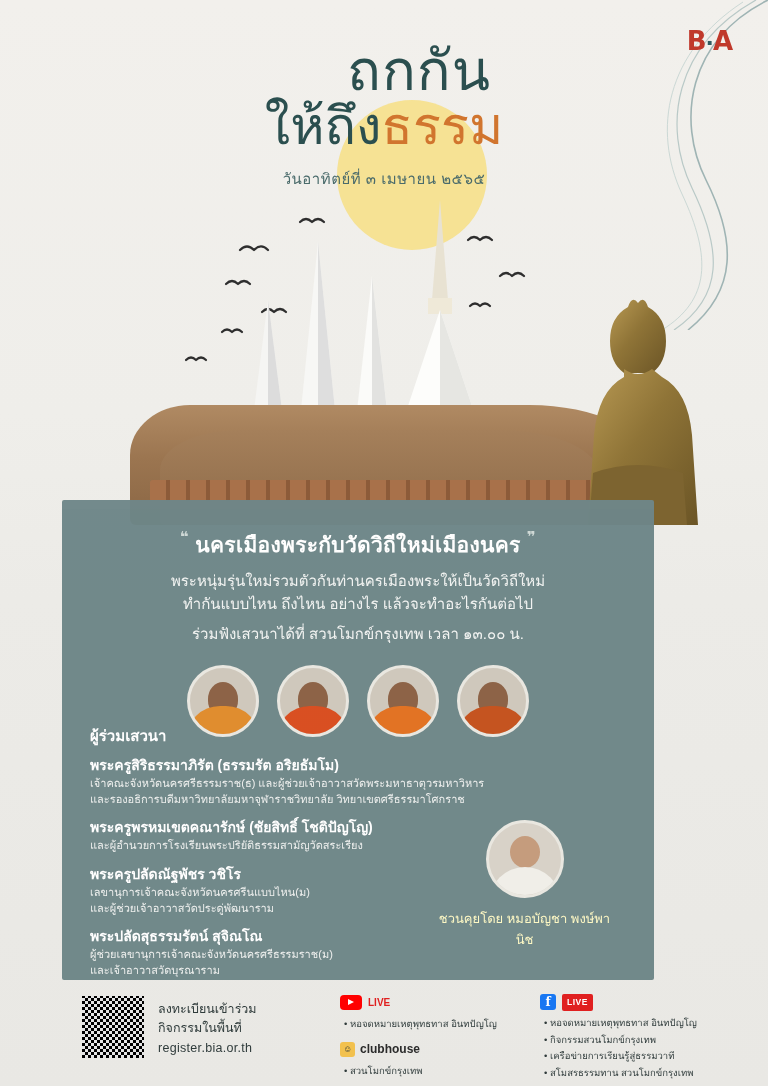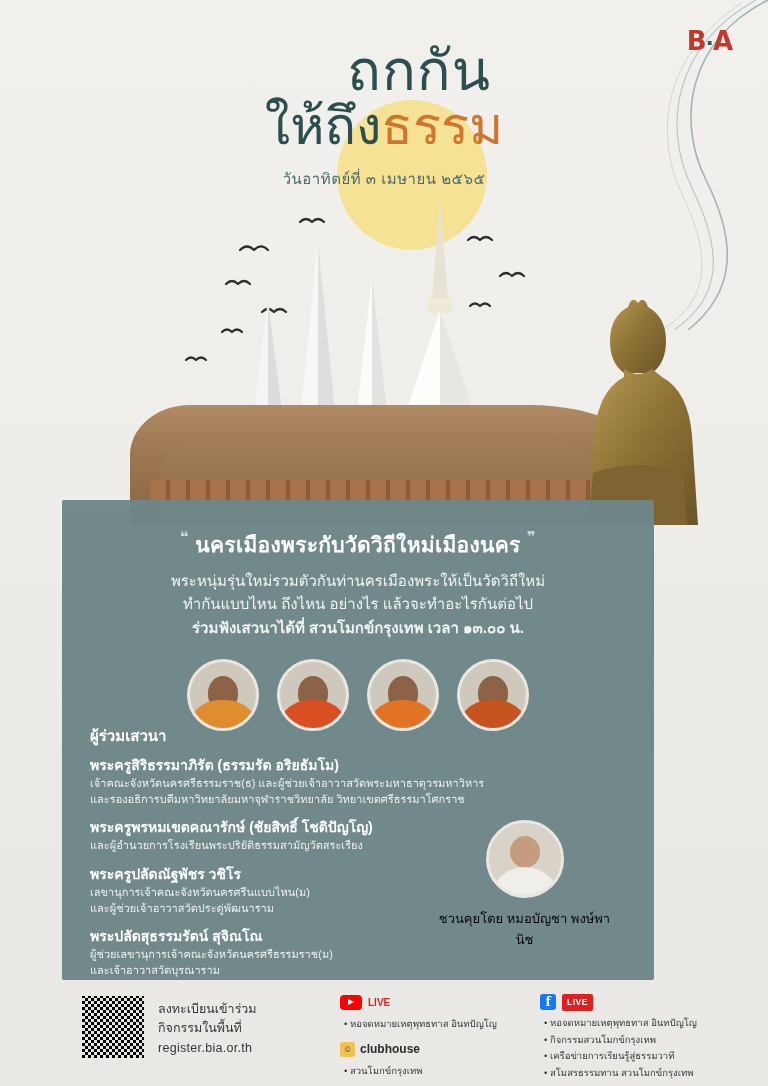--- a/index.html
+++ b/index.html
@@ -126,21 +126,21 @@
     letter-spacing: .3px;
   }
   .quote-title .qm { color: #cfd9d6; font-size: 15px; vertical-align: top; }
   .sub {
     text-align: center;
     color: #f2f4f2;
     font-size: 15px;
     line-height: 1.55;
     margin-top: 8px;
   }
-  .sub .b { font-weight: bold; display: block; }
+  .sub .b { font-weight: normal; display: block; margin-top: 6px; }
 
   .avatars {
     display: flex;
     justify-content: center;
     gap: 18px;
     margin-top: 20px;
   }
   .av {
     width: 72px; height: 72px;
     border-radius: 50%;
@@ -192,21 +192,21 @@
     overflow: hidden;
   }
   .host .hav .head2 {
     position: absolute; left: 50%; top: 13px; transform: translateX(-50%);
     width: 30px; height: 32px; border-radius: 50%; background: #c49a7a;
   }
   .host .hav .body2 {
     position: absolute; left: 50%; bottom: -8px; transform: translateX(-50%);
     width: 72px; height: 36px; border-radius: 40px 40px 0 0; background: #f1efe9;
   }
-  .host .hname { color: #000000; font-size: 13px; }
+  .host .hname { color: #fef9c3; font-size: 13px; }
 
   
   .footer { position: absolute; left: 0; top: 992px; width: 768px; height: 94px; }
   .qr {
     position: absolute; left: 82px; top: 4px;
     width: 62px; height: 62px;
     background:
       repeating-linear-gradient(0deg, #1a1a1a 0 3px, #ffffff 3px 6px),
       repeating-linear-gradient(90deg, #1a1a1a 0 3px, #ffffff 3px 6px);
     background-blend-mode: difference;

